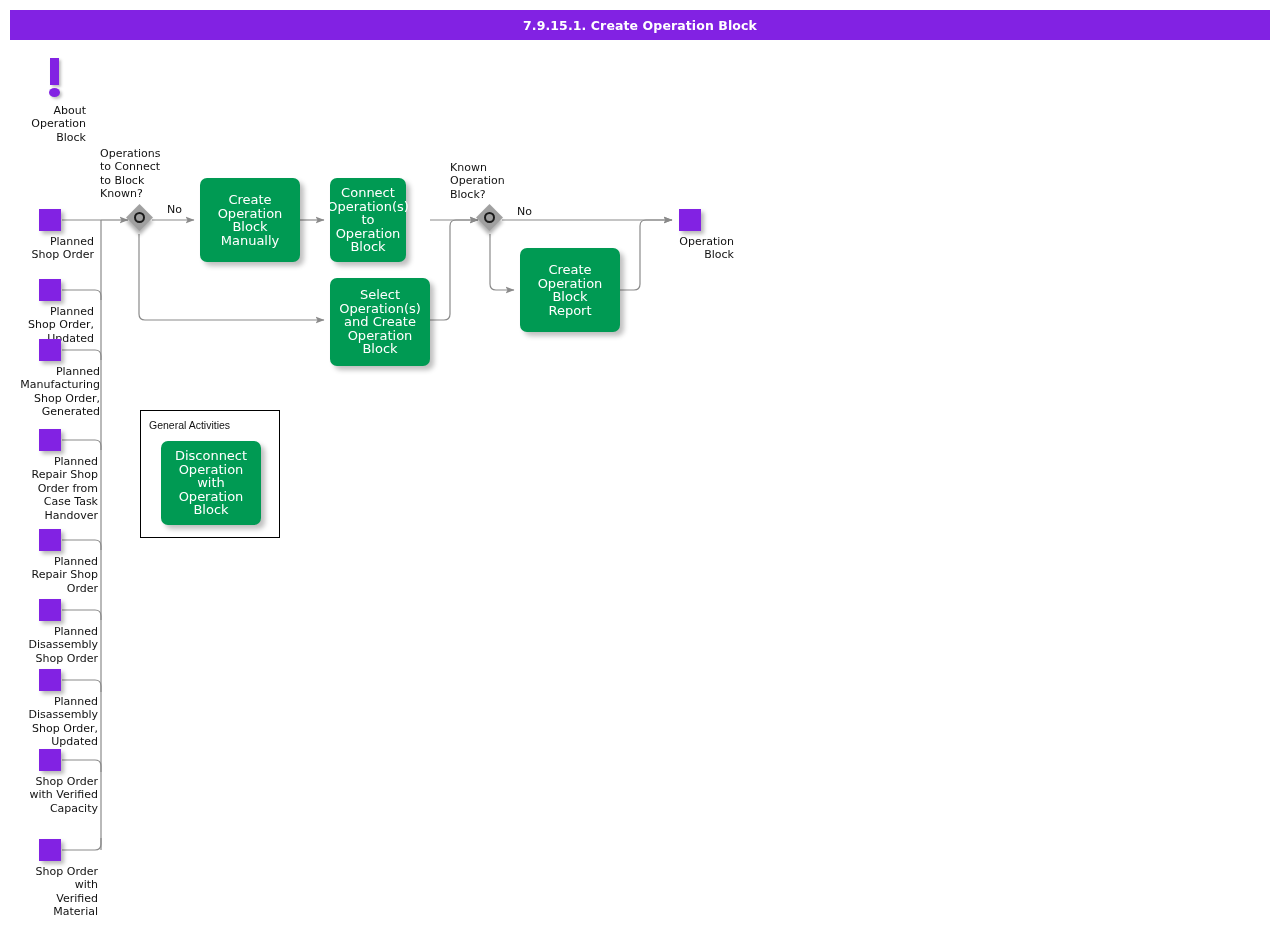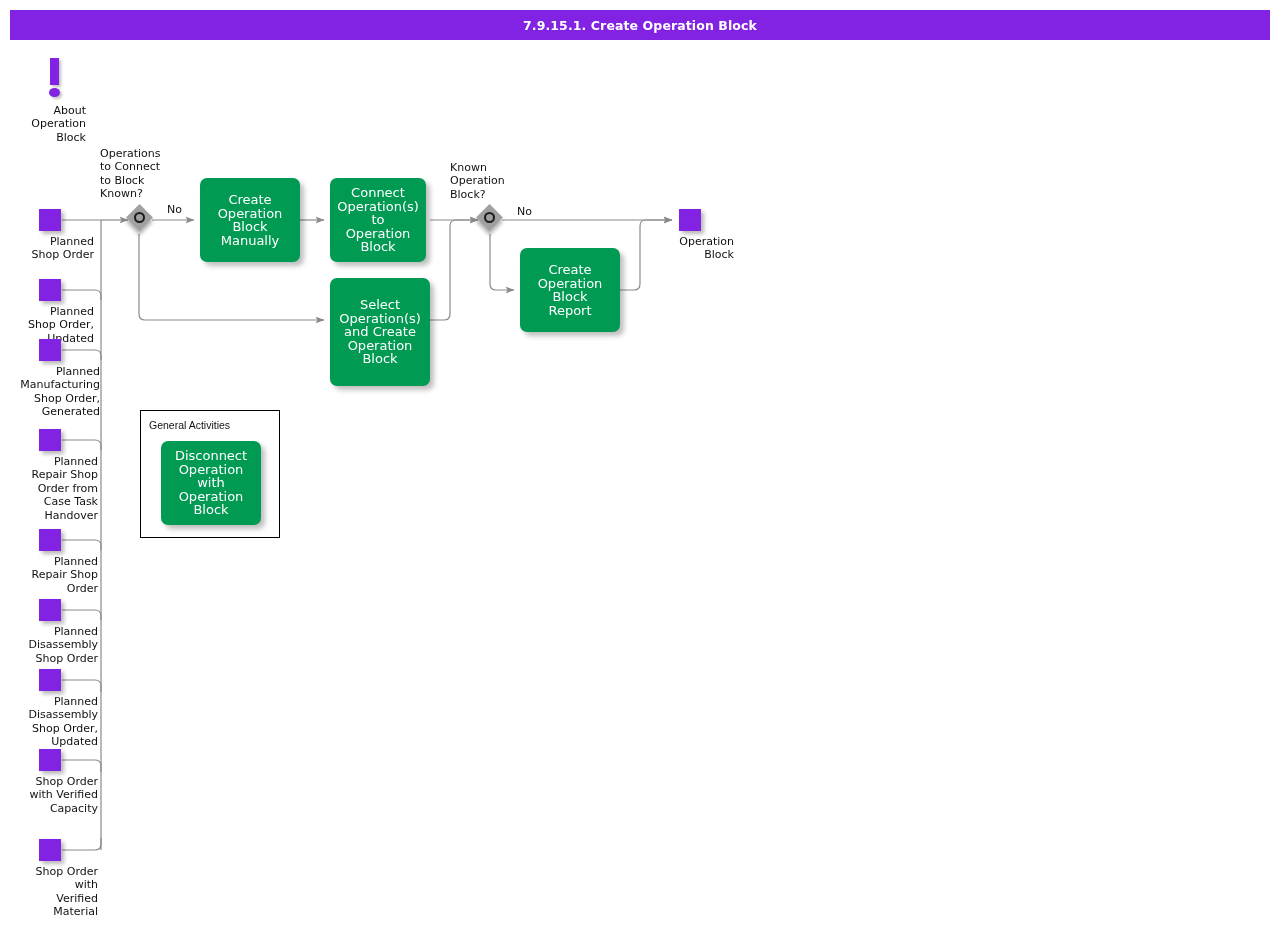--- a/index.html
+++ b/index.html
@@ -305,27 +305,27 @@
   <div class="ring"></div>
 </div>
 <div class="edge-label" style="left:167px; top:203px;">No</div>
 
 <div class="node activity" style="left:200px; top:178px; width:100px; height:84px;">
   <span>Create
 Operation Block
 Manually</span>
 </div>
 
-<div class="node activity" style="left:330px; top:178px; width:96px; height:84px;">
+<div class="node activity" style="left:330px; top:178px; width:76px; height:84px;">
   <span>Connect
 Operation(s) to
 Operation Block</span>
 </div>
 
-<div class="node activity" style="left:330px; top:278px; width:100px; height:108px;">
+<div class="node activity" style="left:330px; top:278px; width:100px; height:88px;">
   <span>Select
 Operation(s)
 and Create
 Operation Block</span>
 </div>
 
 <div class="node activity" style="left:520px; top:248px; width:100px; height:84px;">
   <span>Create
 Operation Block
 Report</span>

